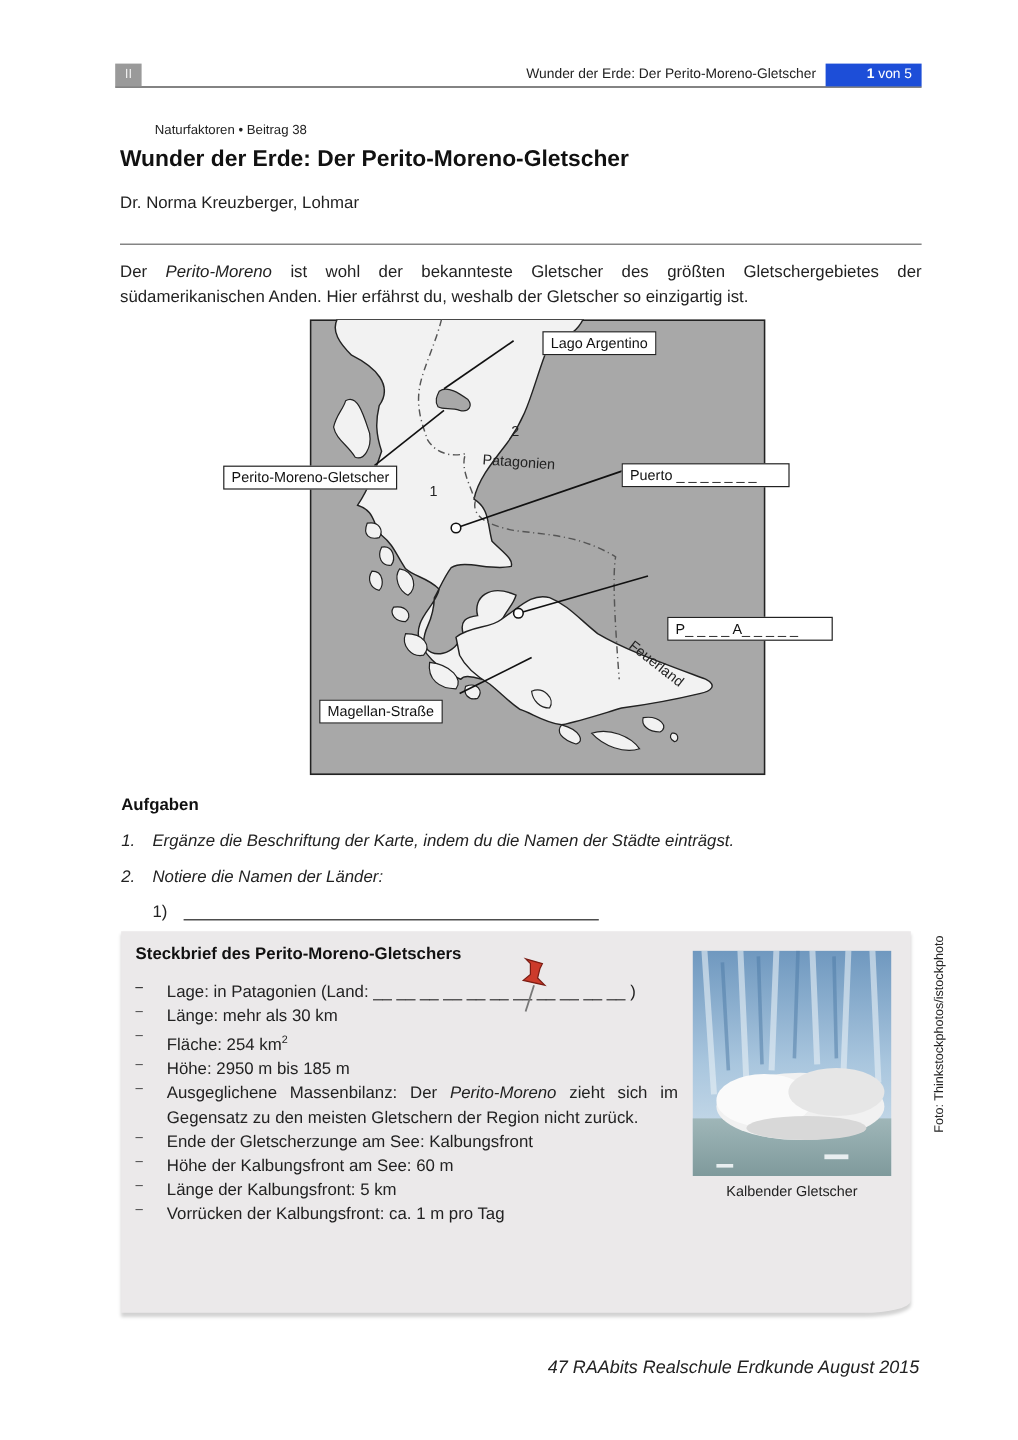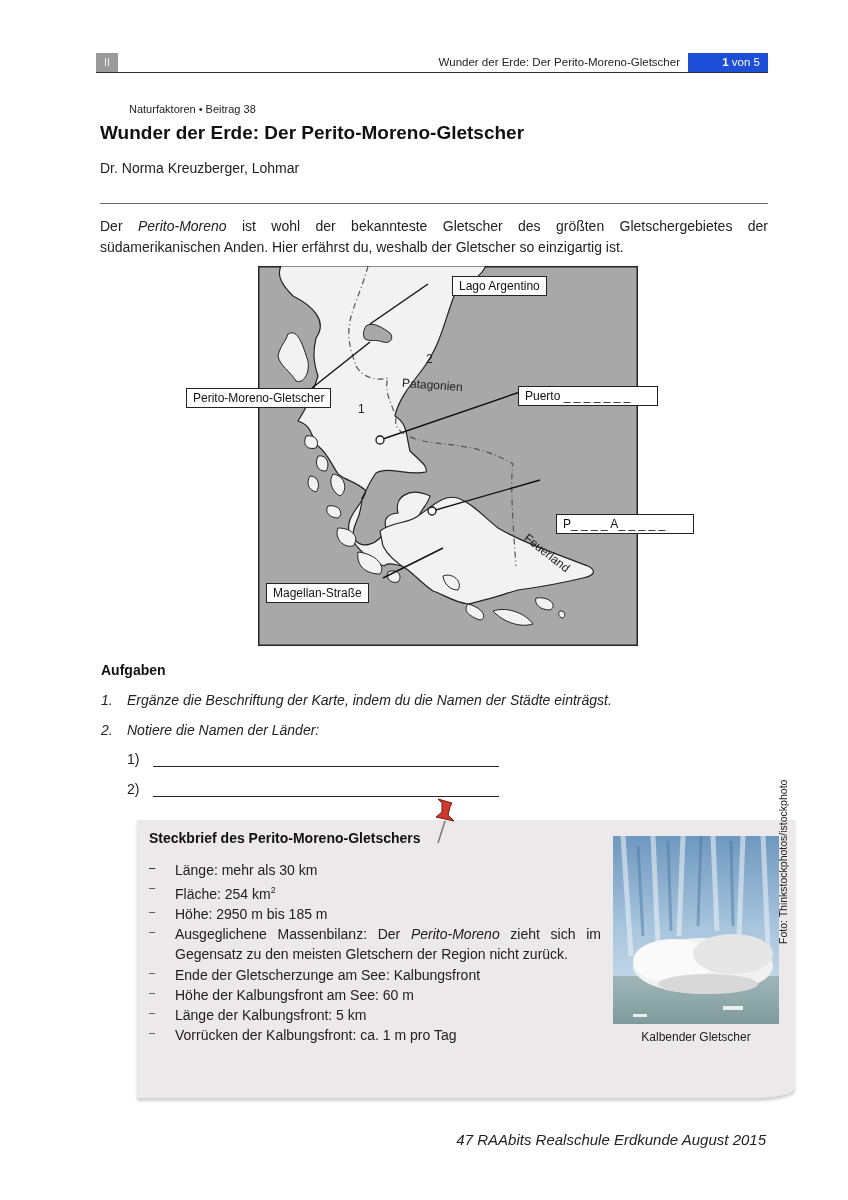--- a/index.html
+++ b/index.html
@@ -30,22 +30,22 @@
   .maptext { position:absolute; font-size:12px; color:#222; }
 
   .aufg { left:101px; top:662px; font-size:14px; font-weight:bold; color:#111; }
   .task { font-size:14px; font-style:italic; color:#222; }
   .task .num { position:absolute; left:0; }
   .task .txt { position:absolute; left:26px; white-space:nowrap; }
   .ans { font-size:14px; color:#222; }
   .ans .line { position:absolute; left:26px; top:15px; width:346px; border-top:1.3px solid #222; }
 
   
-  .note { left:101px; top:820px; width:658px; height:278px; background:#ebe9ea;
-          box-shadow: 0 3px 3px rgba(0,0,0,0.18); border-bottom-right-radius:40px 10px;margin-left:36px; }
+  .note { left:101px; top:776px; width:658px; height:318px; background:#ebe9ea;
+          box-shadow: 0 3px 3px rgba(0,0,0,0.18); border-bottom-right-radius:40px 10px; }
   .note-title { left:12px; top:10px; font-size:14px; font-weight:bold; color:#111; }
   .facts { left:12px; top:40px; width:452px; font-size:14px; line-height:20.2px; color:#222; }
   .fact { position:relative; padding-left:26px; }
   .fact .dash { position:absolute; left:0; top:-3px; font-size:11px; color:#333; }
   .fact-just { text-align:justify; }
   .photo { left:476px; top:16px; width:166px; height:188px; overflow:hidden; }
   .caption { left:476px; top:210px; width:166px; text-align:center; font-size:12px; color:#222; }
   .credit { left:777px; top:944px; transform:rotate(-90deg); transform-origin:left top; font-size:10.5px;
             color:#222; white-space:nowrap; }
   .footer { right:82px; top:1131px; font-size:15px; font-style:italic; color:#222;margin-left:40px; }
@@ -128,21 +128,21 @@
 </div>
 <div class="abs ans" style="left:127px; top:781px; width:380px; height:20px;">
   <span>2)</span>
   <div class="line"></div>
 </div>
 
 <div class="abs note">
   <div class="abs note-title">Steckbrief des Perito-Moreno-Gletschers</div>
   <div class="abs facts">
     <div class="fact"><span class="dash">–</span></div>
-    <div class="fact"><span class="dash">–</span></div>
+    <div class="fact"><span class="dash">–</span><span>Lage: in Patagonien (Land: __ __ __ __ __ __ __ __ __ __ __ )</span></div>
     <div class="fact"><span class="dash">–</span><span>Länge: mehr als 30 km</span></div>
     <div class="fact"><span class="dash">–</span><span>Fläche: 254 km</span><sup style="font-size:9px;">2</sup></div>
     <div class="fact"><span class="dash">–</span><span>Höhe: 2950 m bis 185 m</span></div>
     <div class="fact fact-just"><span class="dash">–</span><span>Ausgeglichene Massenbilanz: Der </span><i>Perito-Moreno</i><span> zieht sich im Gegensatz zu den meisten Gletschern der Region nicht zurück.</span></div>
     <div class="fact"><span class="dash">–</span><span>Ende der Gletscherzunge am See: Kalbungsfront</span></div>
     <div class="fact"><span class="dash">–</span><span>Höhe der Kalbungsfront am See: 60 m</span></div>
     <div class="fact"><span class="dash">–</span><span>Länge der Kalbungsfront: 5 km</span></div>
     <div class="fact"><span class="dash">–</span><span>Vorrücken der Kalbungsfront: ca. 1 m pro Tag</span></div>
   </div>
   <div class="abs photo">

